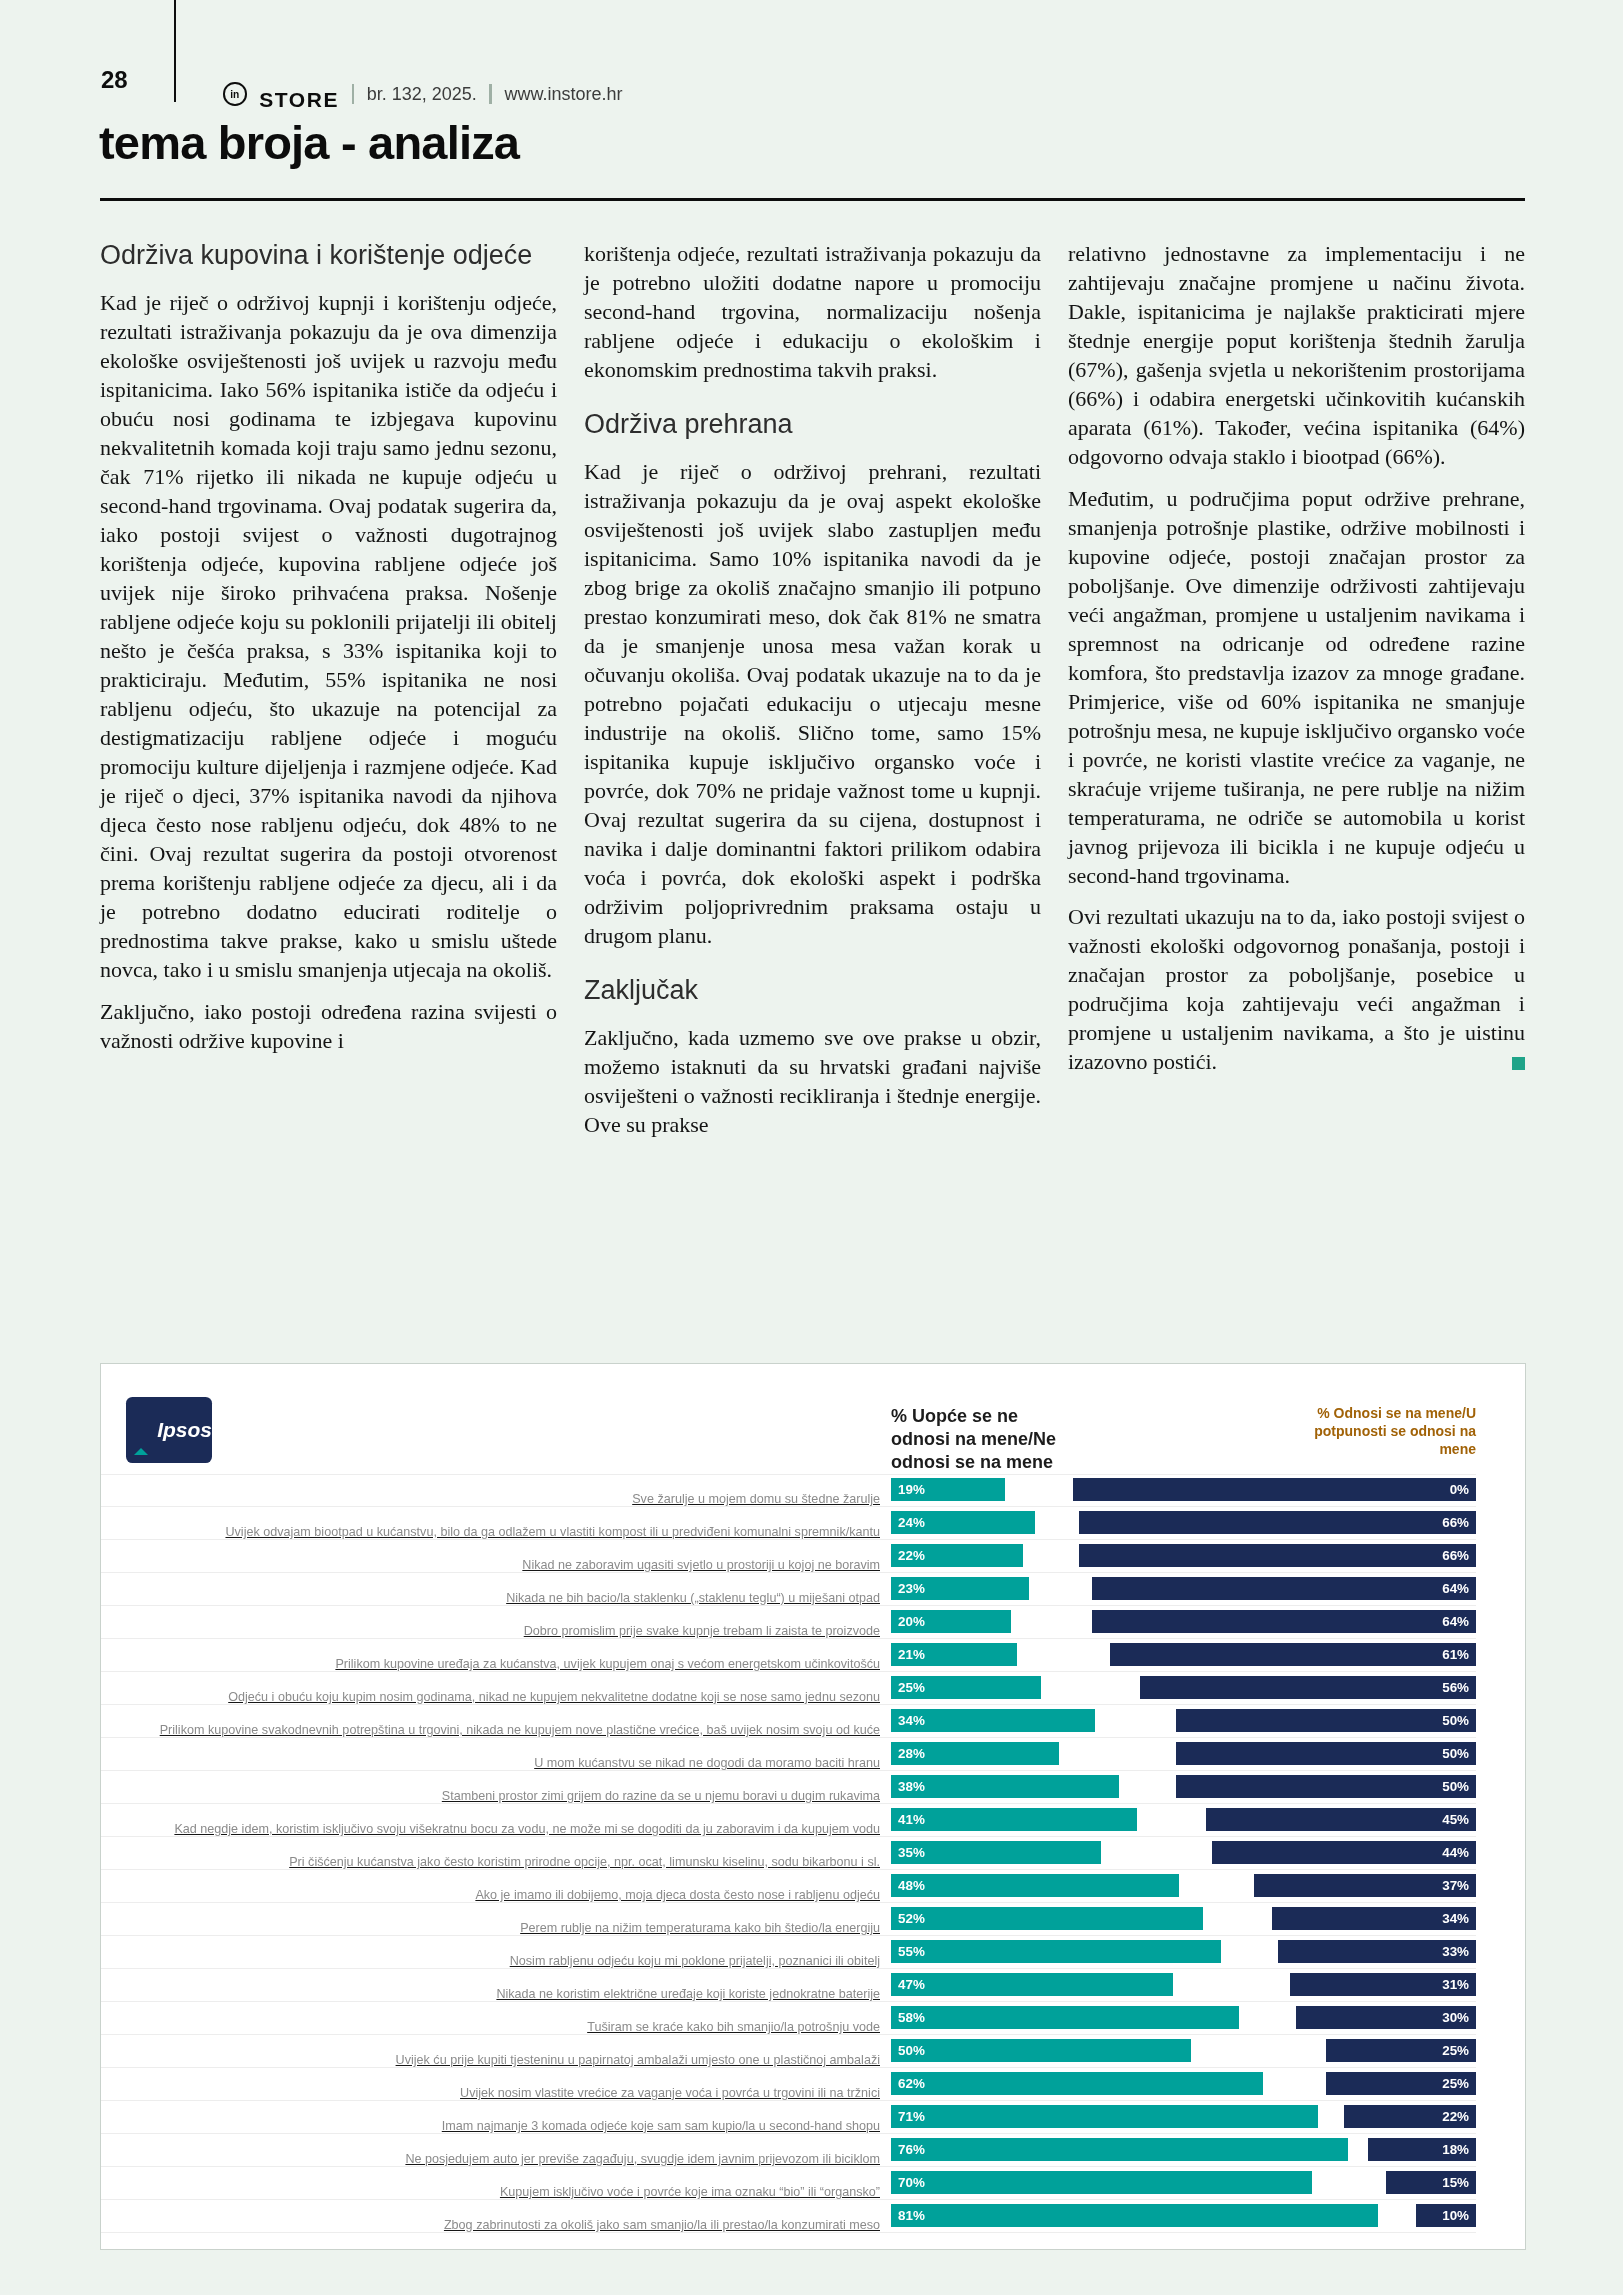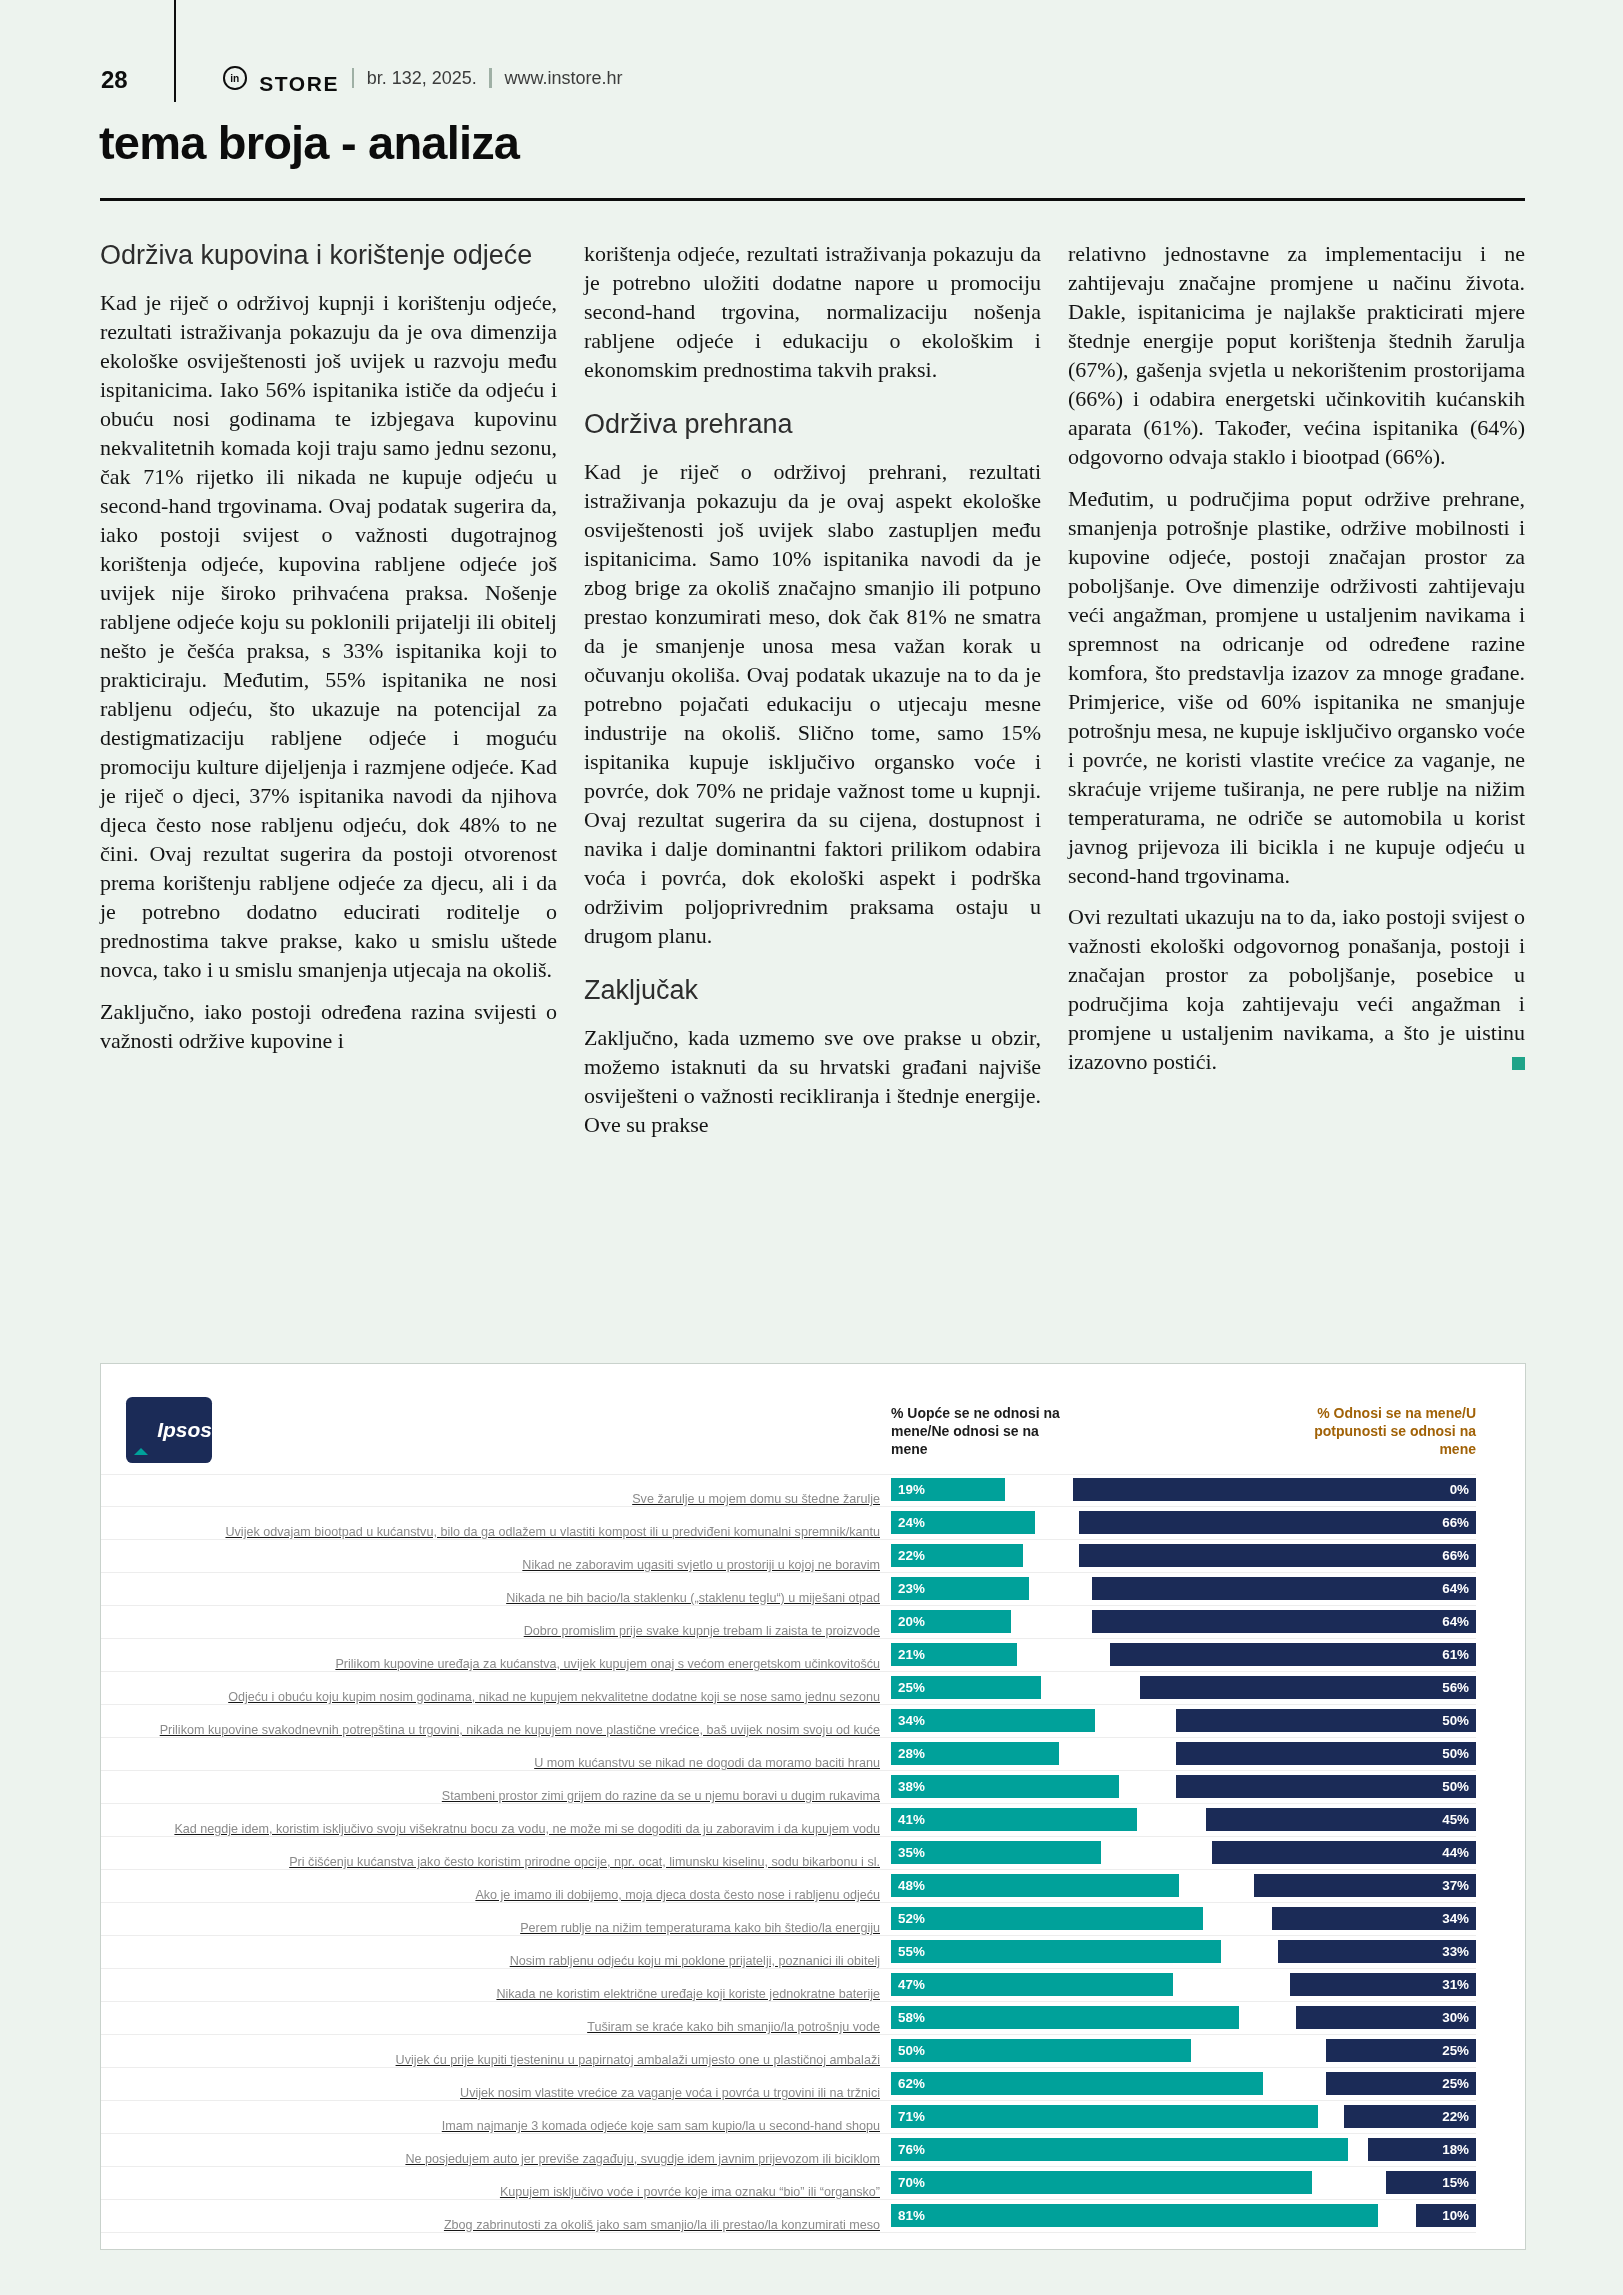--- a/index.html
+++ b/index.html
@@ -2,21 +2,21 @@
 <html style="font-size:12.6px"><head>
 <meta charset="utf-8">
 <style>
   html,body{margin:0;padding:0;}
   body{width:1623px;height:2295px;background:#edf3ee;font-family:"Liberation Sans",sans-serif;color:#161616;}
   .page{position:relative;width:1623px;height:2295px;overflow:hidden;}
 
   
   .pagenum{position:absolute;left:101px;top:66px;font-size:24px;font-weight:700;color:#0d0d0d;}
   .corner-bar{position:absolute;left:174px;top:0;width:2.4px;height:102px;background:#0d0d0d;}
-  .brandrow{position:absolute;left:223px;top:60px;display:flex;align-items:center;gap:12.6px;}
+  .brandrow{position:absolute;left:223px;top:76px;display:flex;align-items:center;gap:12.6px;}
   .logo-circle{width:23.6px;height:23.6px;border:2.4px solid #0d0d0d;border-radius:50%;display:flex;align-items:center;justify-content:center;font-size:10.2px;font-weight:700;color:#0d0d0d;box-sizing:border-box;}
   .brand{font-size:21px;font-weight:800;letter-spacing:1.6px;color:#0d0d0d;margin-top:12px;}
   .hsep{width:2.4px;height:20.4px;background:#9fb0a5;}
   .issue,.site{font-size:18px;color:#3c3c3c;}
 
   
   .section-title{position:absolute;left:99px;top:115px;font-size:47px;font-weight:800;letter-spacing:-0.8px;color:#0c0c0c;}
   .title-rule{position:absolute;left:100px;top:198px;width:1425px;height:3.1px;background:#0c0c0c;}
 
   
@@ -25,21 +25,21 @@
   .col h2{font-family:"Liberation Sans",sans-serif;font-size:27px;font-weight:400;color:#2d2d2d;line-height:1.25;margin:0 0 15.7px 0;}
   .col h2.mid{margin-top:23.6px;}
   .col p{font-family:"Liberation Serif",serif;font-size:22px;line-height:29px;text-align:justify;color:#141414;margin:0 0 12.6px 0;}
   .lastp{position:relative;}
   .endmark{position:absolute;right:0;bottom:6.3px;width:13.4px;height:13.4px;background:#1fa489;}
 
   
   .chart{position:absolute;left:100px;top:1363px;width:1426px;height:887px;background:#ffffff;border:0.8px solid #c9d2cc;box-sizing:border-box;}
   .ipsos{position:absolute;left:25px;top:33px;width:86px;height:66px;background:#1b2b57;border-radius:6.3px;color:#fff;display:flex;align-items:center;justify-content:flex-end;font-size:21px;font-weight:700;font-style:italic;}
   .ipsos .tri{position:absolute;left:7.9px;bottom:7.9px;width:0;height:0;border-left:7px solid transparent;border-right:7px solid transparent;border-bottom:7px solid #00a19a;}
-  .hdr-left{position:absolute;left:790px;top:41px;width:188px;font-size:14px;font-weight:700;color:#1c1c1c;line-height:1.28;}
+  .hdr-left{position:absolute;left:790px;top:41px;width:188px;font-size:18px;font-weight:700;color:#1c1c1c;line-height:1.28;}
   .hdr-right{position:absolute;right:49px;top:41px;width:165px;text-align:right;font-size:14px;font-weight:700;color:#a16207;line-height:1.28;}
   .rows{position:absolute;left:0;top:110px;width:1375px;}
   .crow{display:flex;align-items:flex-end;height:33px;box-sizing:border-box;border-bottom:0.8px solid #ededed;text-decoration:underline;}
   .crow:first-child{border-top:0.8px solid #ededed;}
   .clabel{width:790px;padding-right:11px;box-sizing:border-box;text-align:right;font-size:12.6px;color:#8b8b8b;white-space:nowrap;overflow:hidden;}
   .carea{position:relative;width:585px;height:33px;}
   .bar{position:absolute;top:4.7px;height:23.6px;line-height:23.6px;color:#ffffff;font-size:13.4px;font-weight:700;box-sizing:border-box;}
   .bar.teal{left:0;background:#00a19a;padding-left:7px;text-align:left;}
   .bar.navy{right:0;background:#1b2b57;padding-right:7px;text-align:right;}
 </style>

